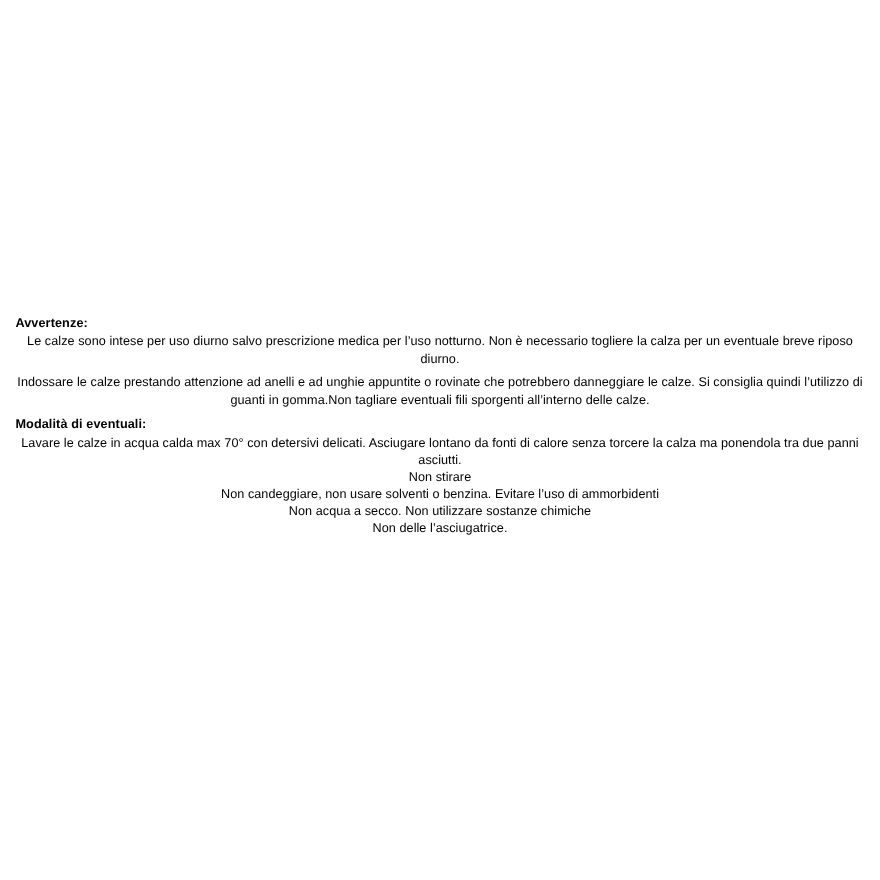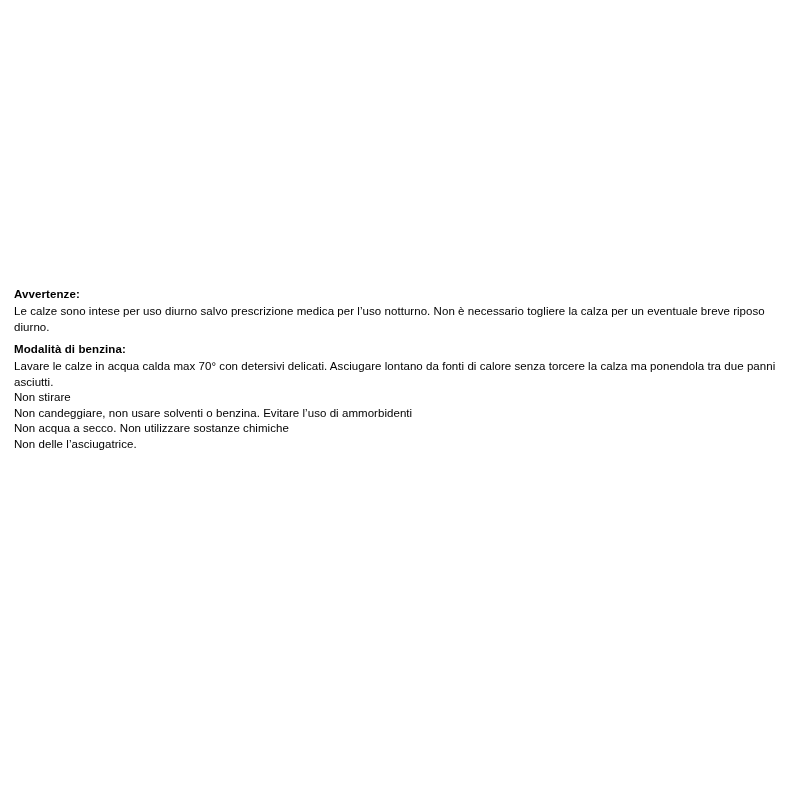--- a/index.html
+++ b/index.html
@@ -38,41 +38,43 @@
     line-height: 16px;
     margin: 0 0 2px 0;
     letter-spacing: 0.1px;
   }
   .para {
     font-size: 11.5px;
     font-weight: normal;
     line-height: 15.5px;
     margin: 0;
     letter-spacing: 0.05px;
+    text-align: center;
   }
   .para + .para {
     margin-top: 0;
   }
 </style>
 </head>
 <body>
 
 <div class="page">
   <div class="content">
 
     <div class="section">
       <div class="heading">Avvertenze:</div>
       <p class="para">Le calze sono intese per uso diurno salvo prescrizione medica per l’uso notturno. Non è necessario togliere la calza per un eventuale breve riposo diurno.</p>
     </div>
 
     <div class="section">
+      <p class="para">Indossare le calze prestando attenzione ad anelli e ad unghie appuntite o rovinate che potrebbero danneggiare le calze. Si consiglia quindi l’utilizzo di guanti in gomma.Non tagliare eventuali fili sporgenti all’interno delle calze.</p>
     </div>
 
     <div class="section">
-      <div class="heading">Modalità di benzina:</div>
+      <div class="heading">Modalità di eventuali:</div>
       <p class="para">Lavare le calze in acqua calda max 70° con detersivi delicati. Asciugare lontano da fonti di calore senza torcere la calza ma ponendola tra due panni asciutti.</p>
       <p class="para">Non stirare</p>
       <p class="para">Non candeggiare, non usare solventi o benzina. Evitare l’uso di ammorbidenti</p>
       <p class="para">Non acqua a secco. Non utilizzare sostanze chimiche</p>
       <p class="para">Non delle l’asciugatrice.</p>
     </div>
 
   </div>
 </div>
 

